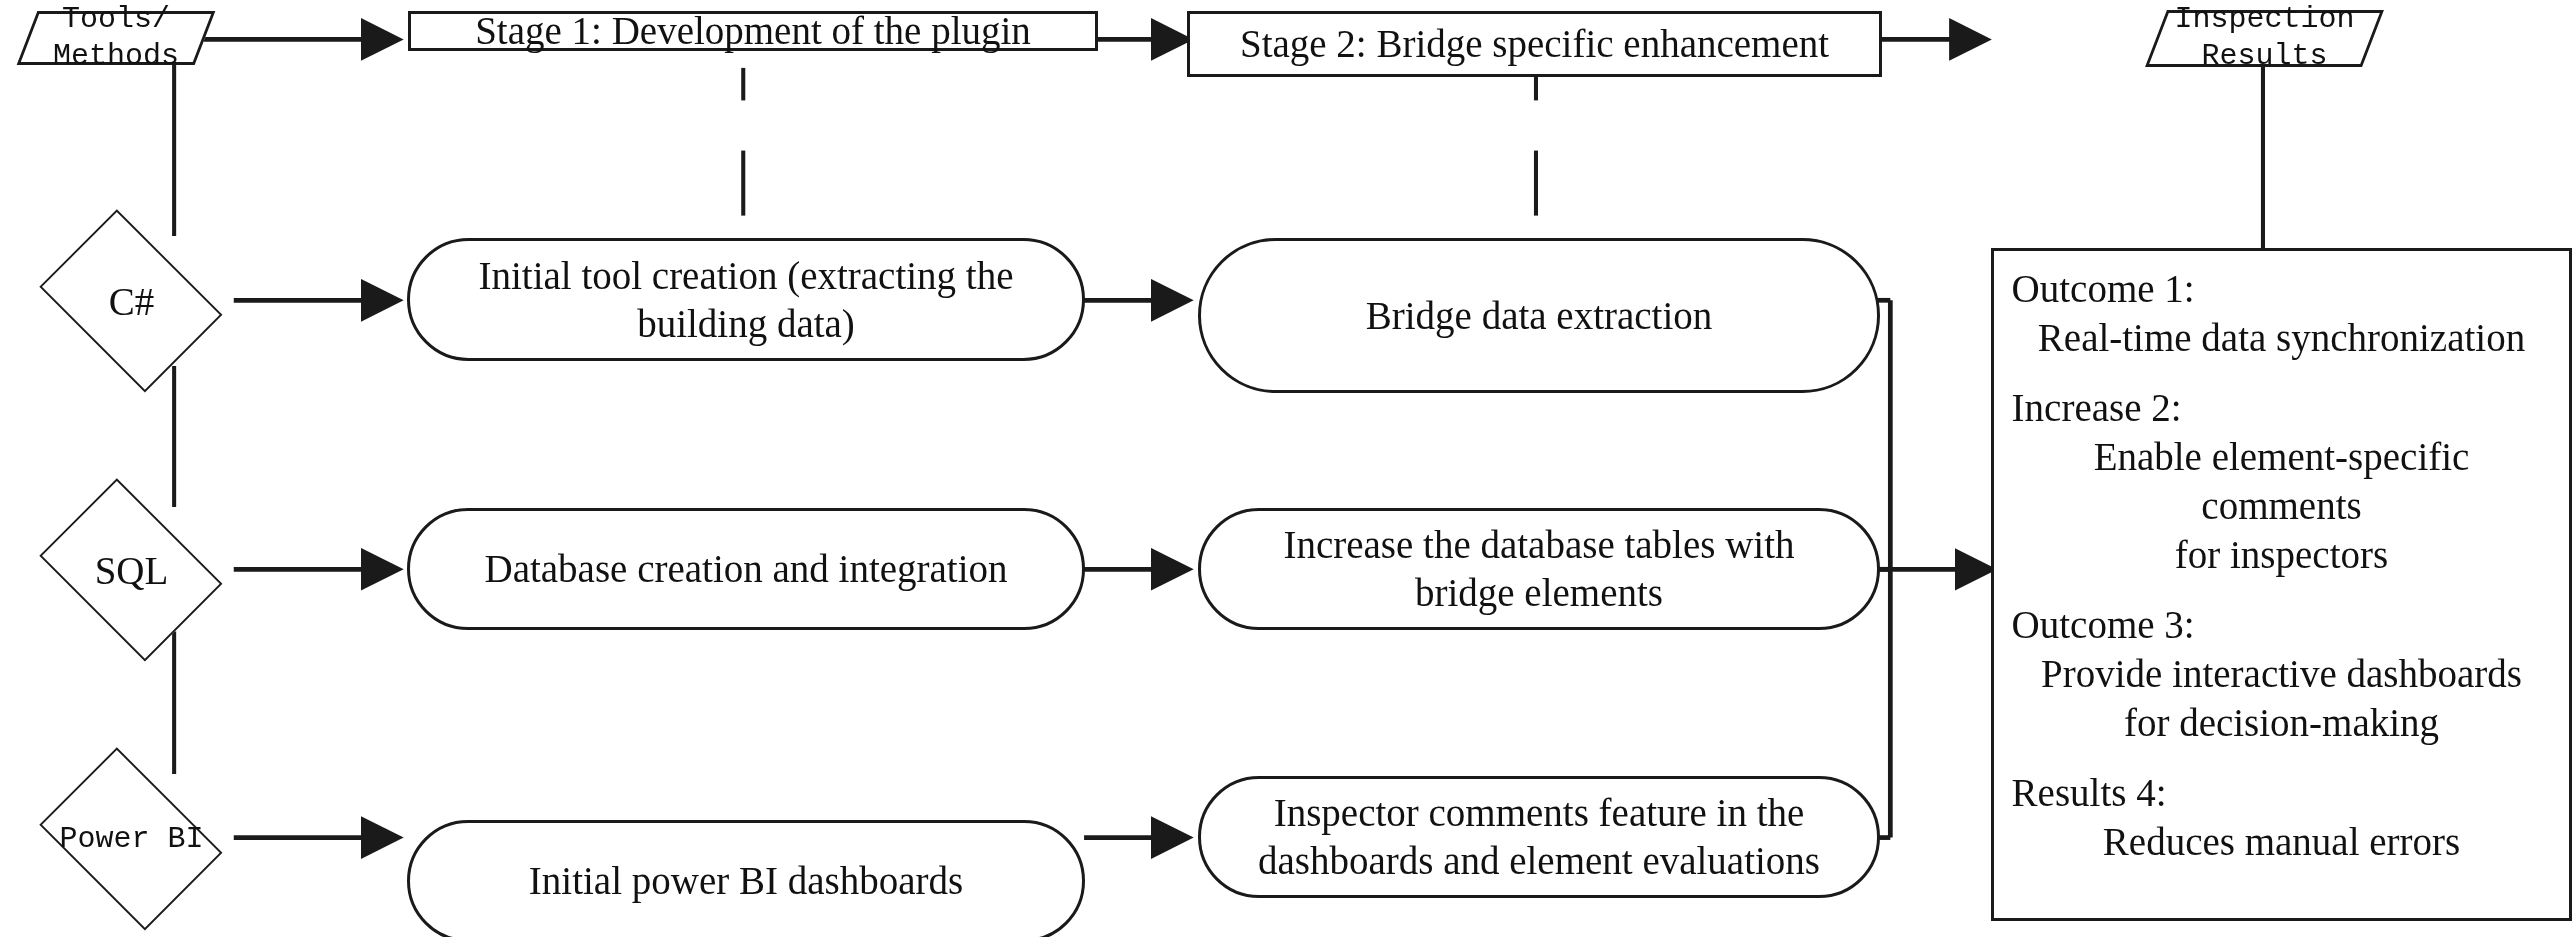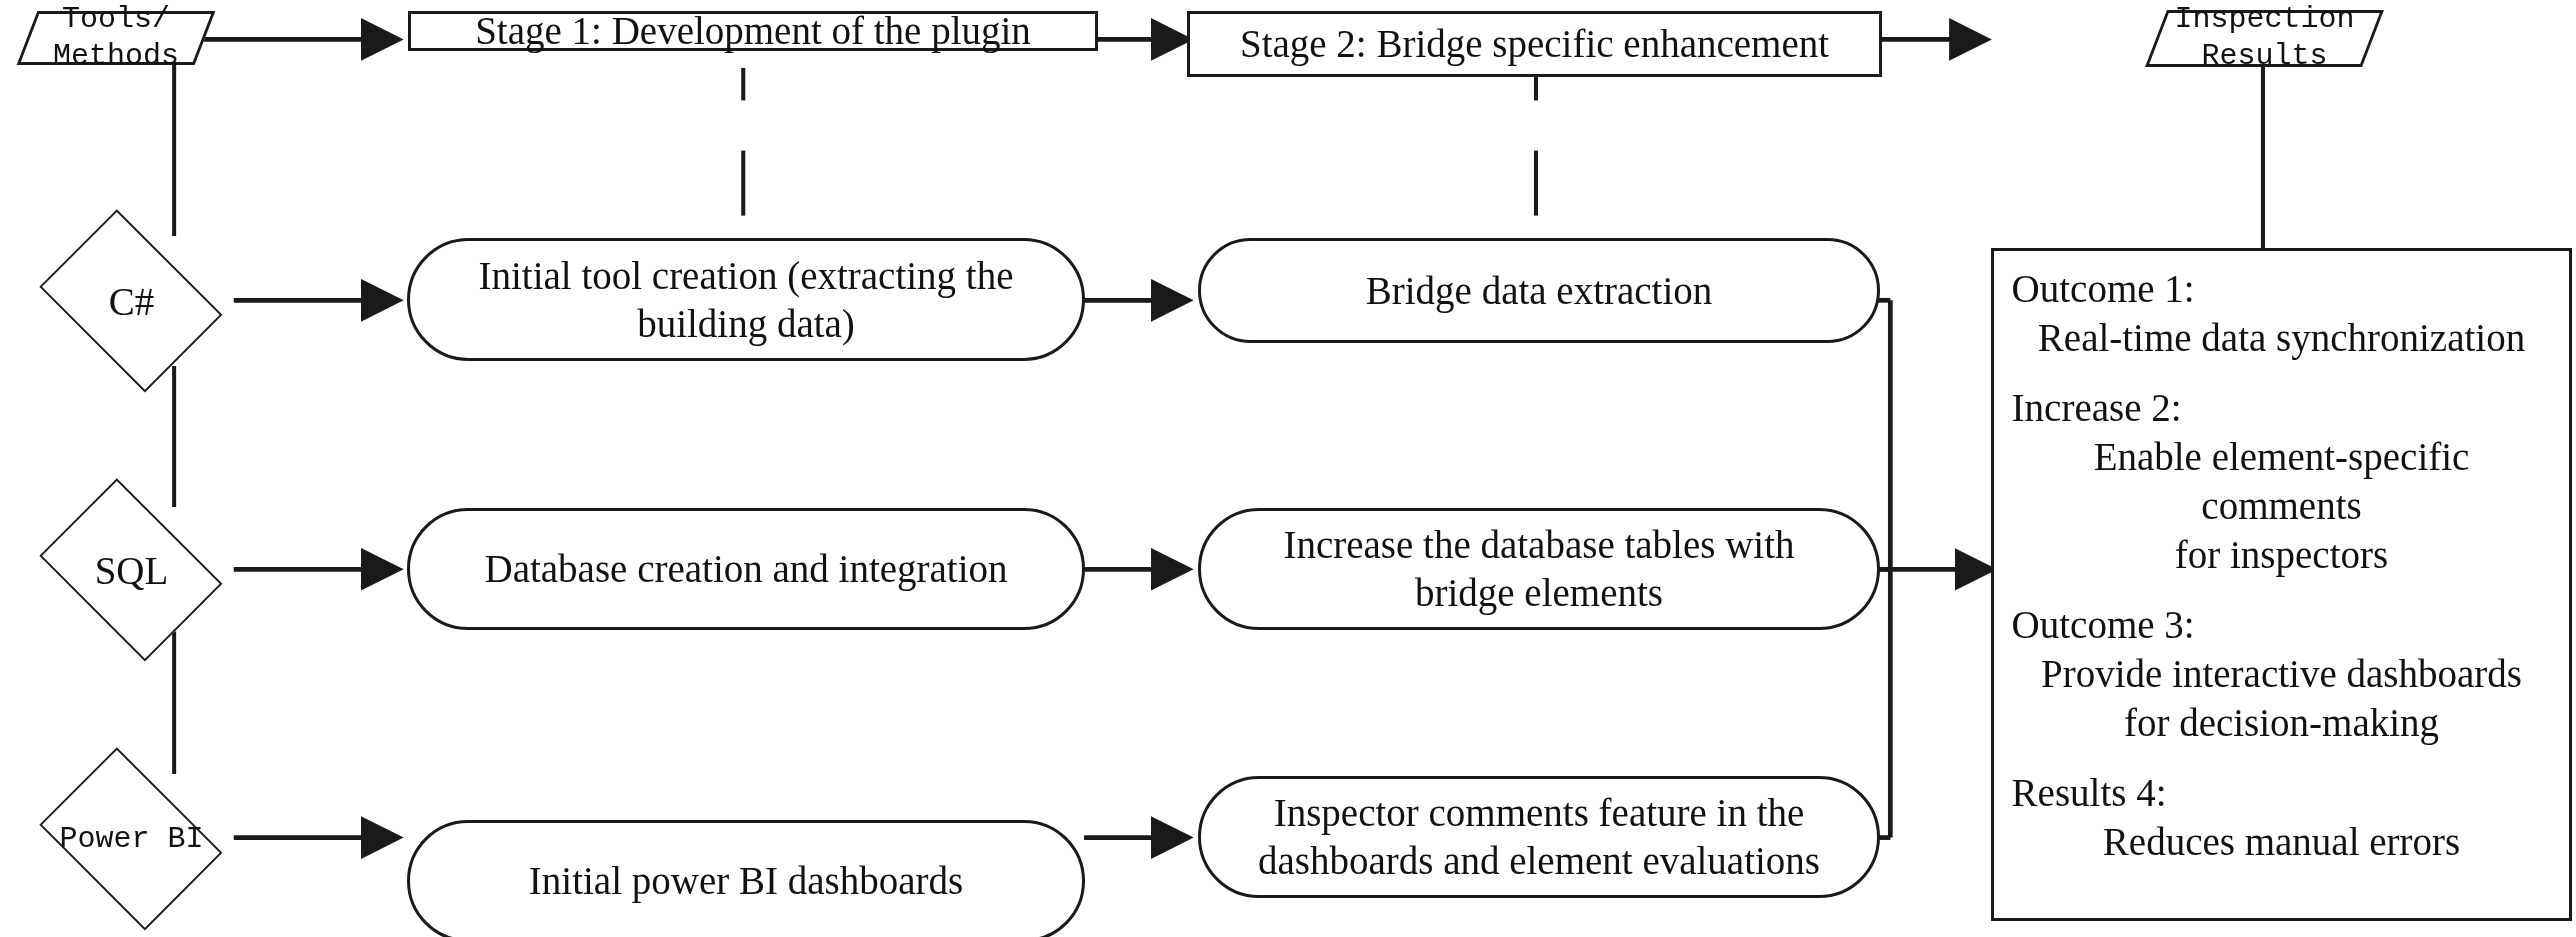--- a/index.html
+++ b/index.html
@@ -120,21 +120,21 @@
   <div class="dia-wrap" style="left:26px;top:224px;width:211px;height:154px;">
     <div class="dia-shape"></div>
     <div class="dia-label f58">C#</div>
   </div>
 
   <div class="node stadium f58" style="left:407px;top:238px;width:678px;height:123px;">
     <span class="txt">Initial tool creation (extracting the
 building data)</span>
   </div>
 
-  <div class="node stadium f58" style="left:1198px;top:238px;width:682px;height:105px;">
+  <div class="node stadium f58" style="left:1198px;top:238px;width:682px;height:155px;">
     <span class="txt">Bridge data extraction</span>
   </div>
 
   <div class="dia-wrap" style="left:26px;top:493px;width:211px;height:154px;">
     <div class="dia-shape"></div>
     <div class="dia-label f58">SQL</div>
   </div>
 
   <div class="node stadium f58" style="left:1198px;top:508px;width:682px;height:122px;">
     <span class="txt">Increase the database tables with

